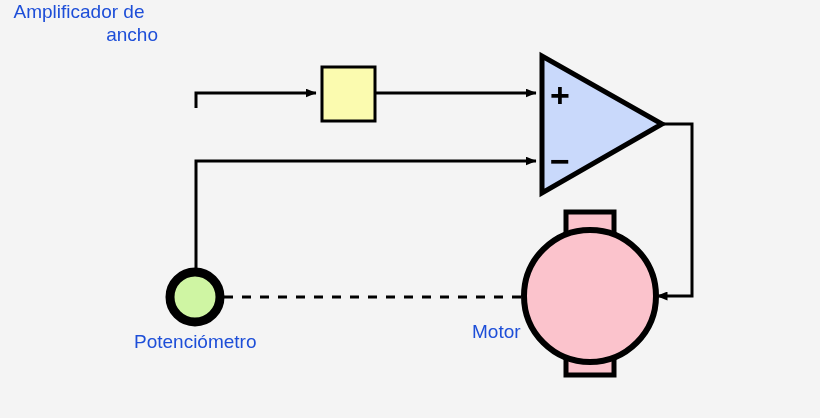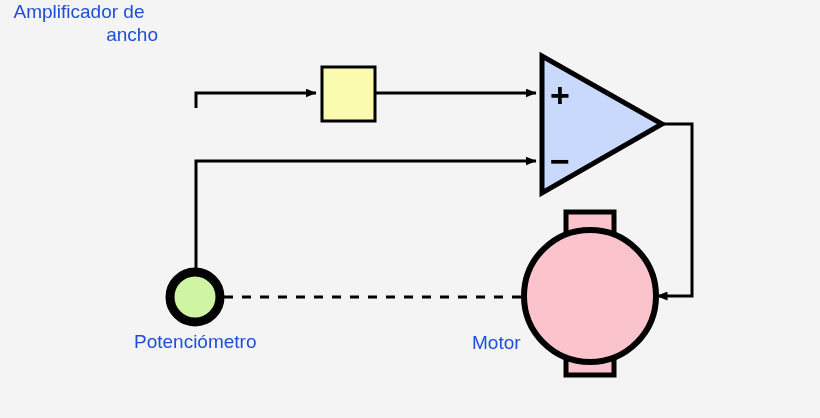--- a/index.html
+++ b/index.html
@@ -27,21 +27,21 @@
     color: #1d4ed8;
     font-family: "Liberation Sans", sans-serif;
     font-size: 19px;
     line-height: 23px;
     white-space: pre;
   }
   #label-converter { left: 208px; top: 36px; }
   #label-control   { left: 122px; top: 101px; }
   #label-amp       { left: 560px; top: 44px; text-align: center; width: 158px; }
   #label-pot       { left: 134px; top: 330px; }
-  #label-motor     { left: 472px; top: 320px; margin-top: 11px; }
+  #label-motor     { left: 472px; top: 320px; }
   .sign-glyph {
     position: absolute;
     color: #000000;
     font-family: "Liberation Sans", sans-serif;
     font-weight: bold;
     line-height: 1;
     white-space: pre;
   }
   #amp-plus  { left: 550px; top: 78px;  font-size: 34px; }
   #amp-minus { left: 550px; top: 144px; font-size: 34px; }

